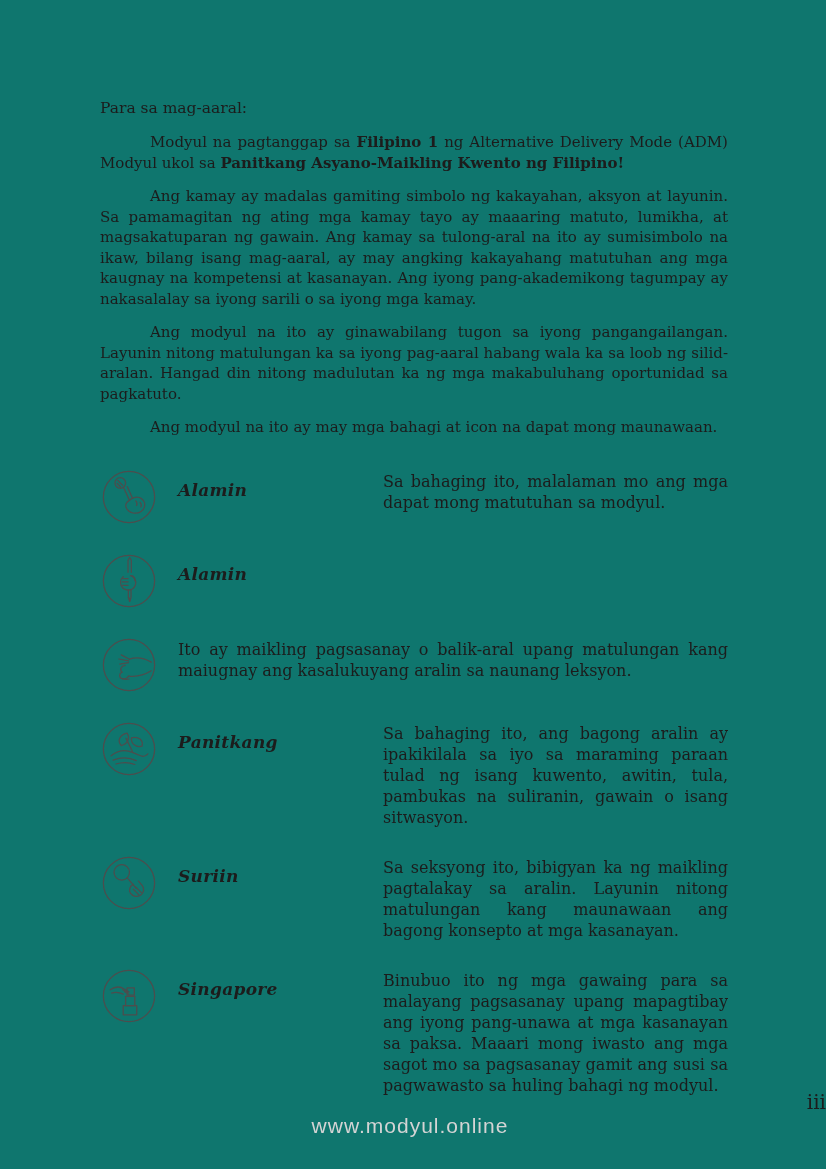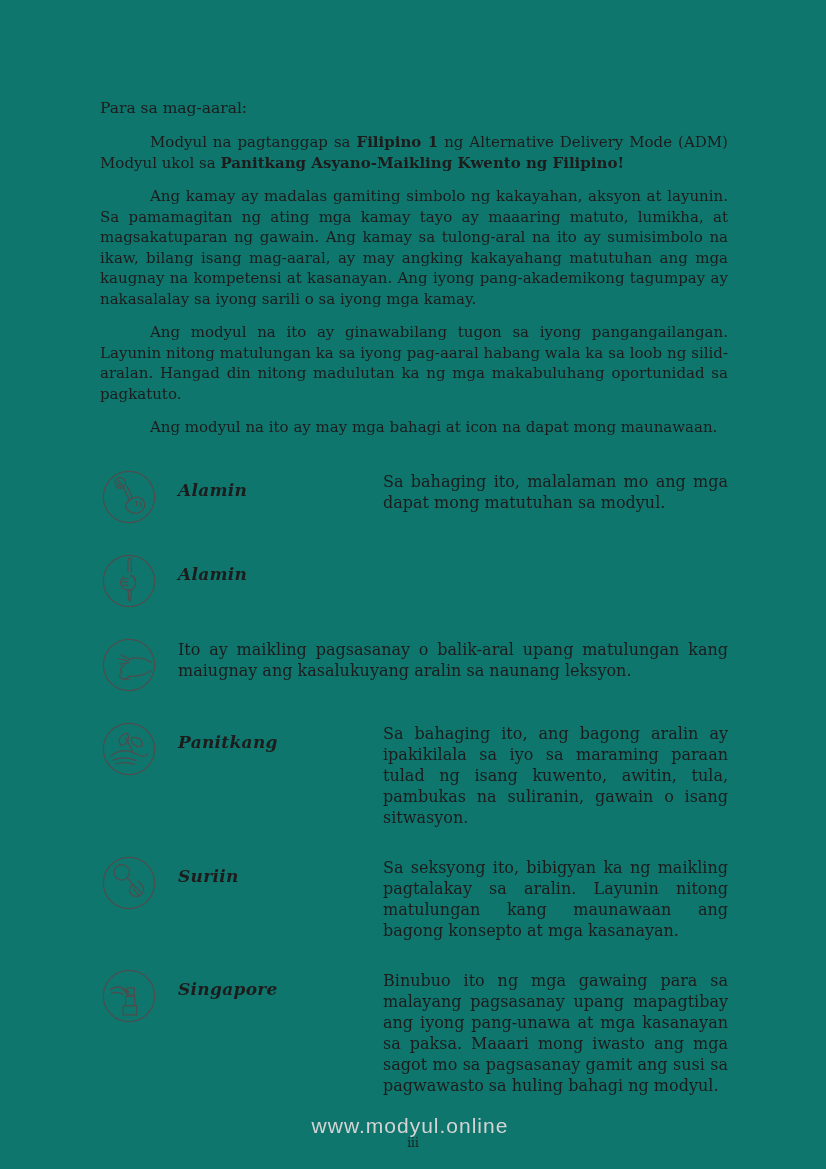--- a/index.html
+++ b/index.html
@@ -49,23 +49,23 @@
   .desc-cell{
     flex:1 1 auto;
     font-size:16px;
     line-height:21px;
     text-align:justify;
     padding-top:3px;
   }
   .footer-pageno{
     position:absolute;
     left:0;right:0;
-    top:1136px;
-    text-align:center;
-    font-size:12px;
+    top:1090px;
+    text-align:right;
+    font-size:20px;
     color:#1c1c1c;
   }
   .footer-watermark{
     position:absolute;
     left:0;right:6px;
     top:1114px;
     text-align:center;
     font-family:"Liberation Sans","DejaVu Sans",sans-serif;
     font-size:21px;
     letter-spacing:1px;

